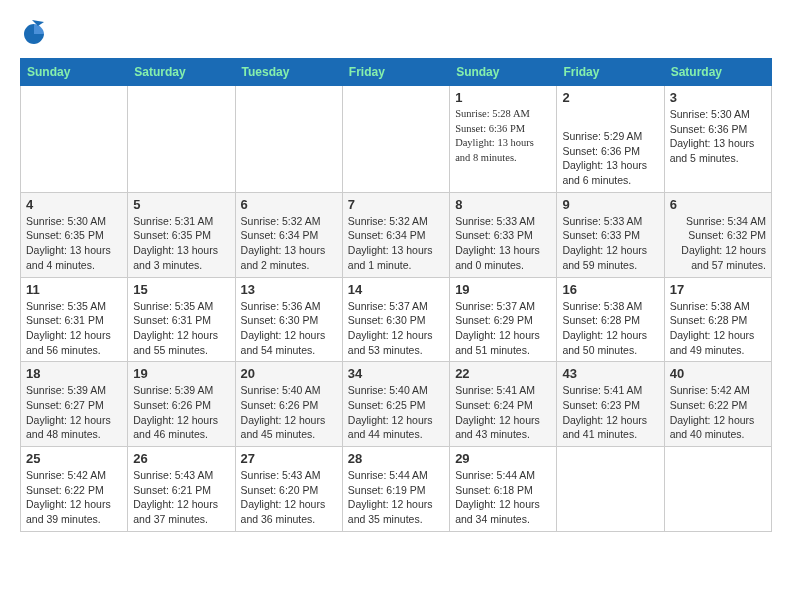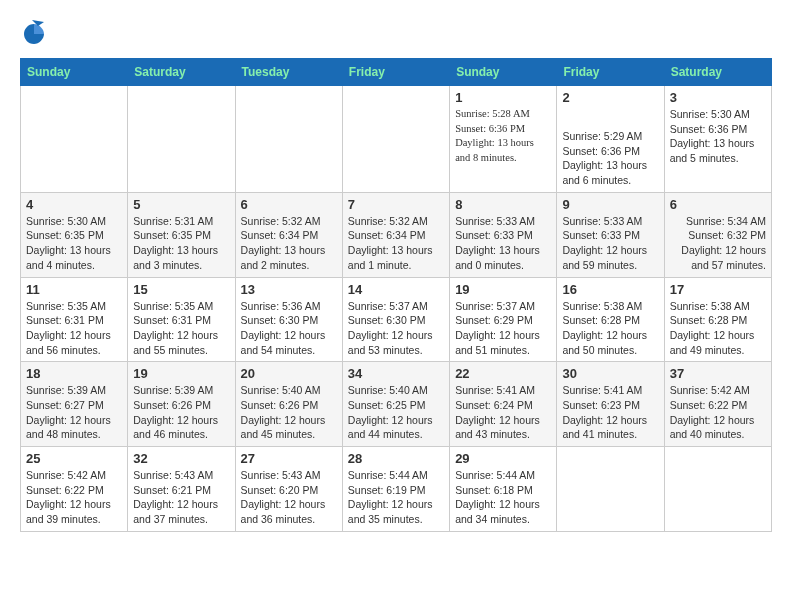--- a/index.html
+++ b/index.html
@@ -285,44 +285,44 @@
 and 44 minutes.</div>
         </td>
         <td>
           <span class="day-number">22</span>
           <div class="day-info" style="white-space: pre-line;">Sunrise: 5:41 AM
 Sunset: 6:24 PM
 Daylight: 12 hours
 and 43 minutes.</div>
         </td>
         <td>
-          <span class="day-number">30</span>
+          <span class="day-number">43</span>
           <div class="day-info" style="white-space: pre-line;">Sunrise: 5:41 AM
 Sunset: 6:23 PM
 Daylight: 12 hours
 and 41 minutes.</div>
         </td>
         <td>
-          <span class="day-number">37</span>
+          <span class="day-number">40</span>
           <div class="day-info" style="white-space: pre-line;">Sunrise: 5:42 AM
 Sunset: 6:22 PM
 Daylight: 12 hours
 and 40 minutes.</div>
         </td>
       </tr>
       <tr>
         <td>
           <span class="day-number">25</span>
           <div class="day-info" style="white-space: pre-line;">Sunrise: 5:42 AM
 Sunset: 6:22 PM
 Daylight: 12 hours
 and 39 minutes.</div>
         </td>
         <td>
-          <span class="day-number">32</span>
+          <span class="day-number">26</span>
           <div class="day-info" style="white-space: pre-line;">Sunrise: 5:43 AM
 Sunset: 6:21 PM
 Daylight: 12 hours
 and 37 minutes.</div>
         </td>
         <td>
           <span class="day-number">27</span>
           <div class="day-info" style="white-space: pre-line;">Sunrise: 5:43 AM
 Sunset: 6:20 PM
 Daylight: 12 hours

